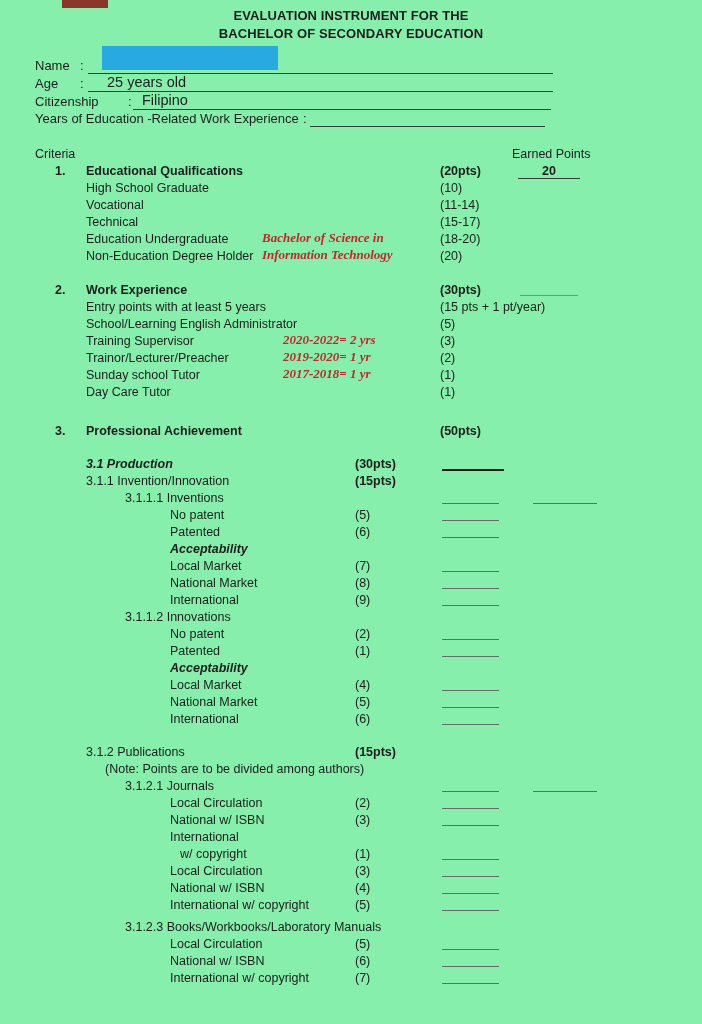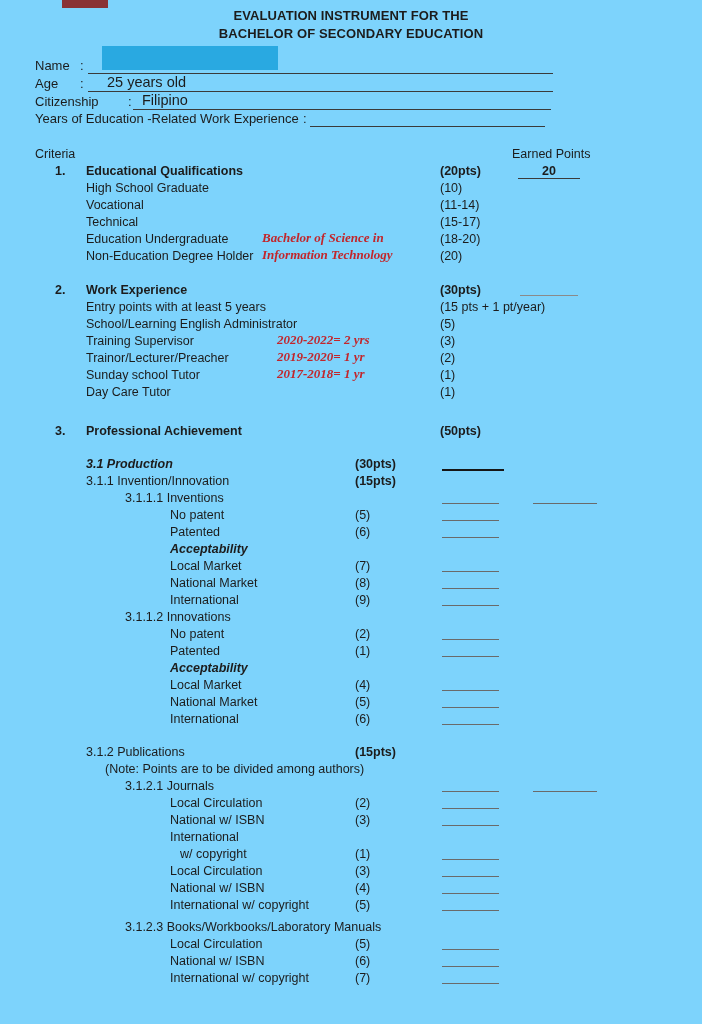--- a/index.html
+++ b/index.html
@@ -5,21 +5,21 @@
   :root{
     --ink:#1c1c1c;
     --accent:#29A9E1;
     --red:#C2262B;
     --corner:#8B1512;
     --line:#3a3a3a;
     --slot:#6a6a6a;
   }
   *{box-sizing:border-box;margin:0;padding:0;}
   body{background:#ffffff;font-family:"Liberation Sans",sans-serif;color:var(--ink);}
-  .page{position:relative;width:702px;height:1024px;background:#7dd3fc;overflow:hidden;}
+  .page{position:relative;width:702px;height:1024px;background:#86efac;overflow:hidden;}
 
   
   .doc-title{position:absolute;left:0;width:702px;text-align:center;font-weight:bold;font-size:13px;letter-spacing:.1px;}
   .t1{top:8px;}
   .t2{top:26px;}
 
   .corner-mark{position:absolute;left:62px;top:0;width:46px;height:8px;background:var(--corner);opacity:.85;}
 
   
   .field{position:absolute;left:0;width:570px;height:18px;font-size:13px;}
@@ -32,21 +32,21 @@
   
   .criteria{position:absolute;left:0;top:146px;width:702px;}
   .row{position:relative;height:17px;line-height:17px;font-size:12.5px;white-space:nowrap;}
   .sp{position:absolute;top:0;}
   .l35{left:35px;}.l55{left:55px;}.l78{left:78px;padding-left:8px;}.l105{left:105px;}
   .l125{left:125px;}.l170{left:170px;}.l180{left:180px;}.l512{left:512px;}
   .p440{left:440px;}.p355{left:355px;}
   .b{font-weight:bold;}
   .bi{font-weight:bold;font-style:italic;}
   .red-ann{position:absolute;top:-2px;color:var(--red);font-family:"Liberation Serif",serif;font-weight:bold;font-style:italic;font-size:13px;}
-  .r262{left:262px;}.r283{left:277px;text-align:center;}
+  .r262{left:262px;}.r283{left:283px;text-align:center;}
   .sl1{position:absolute;left:442px;top:13px;width:57px;height:0;border-bottom:1.2px solid var(--slot);}
   .sl2{position:absolute;left:533px;top:13px;width:64px;height:0;border-bottom:1.2px solid var(--slot);}
   .sl-bold{border-bottom:2px solid #161616;width:62px;}
   .earned{position:absolute;left:518px;top:0;width:62px;height:16px;line-height:16px;text-align:center;font-weight:bold;border-bottom:1.4px solid var(--line);}
   .earned-empty{position:absolute;left:520px;top:13px;width:58px;height:0;border-bottom:1.2px solid #8a8a8a;}
   .gap17{height:17px;}.gap22{height:22px;}.gap16{height:16px;}.gap5{height:5px;}
 </style>
 </head>
 <body>
 

